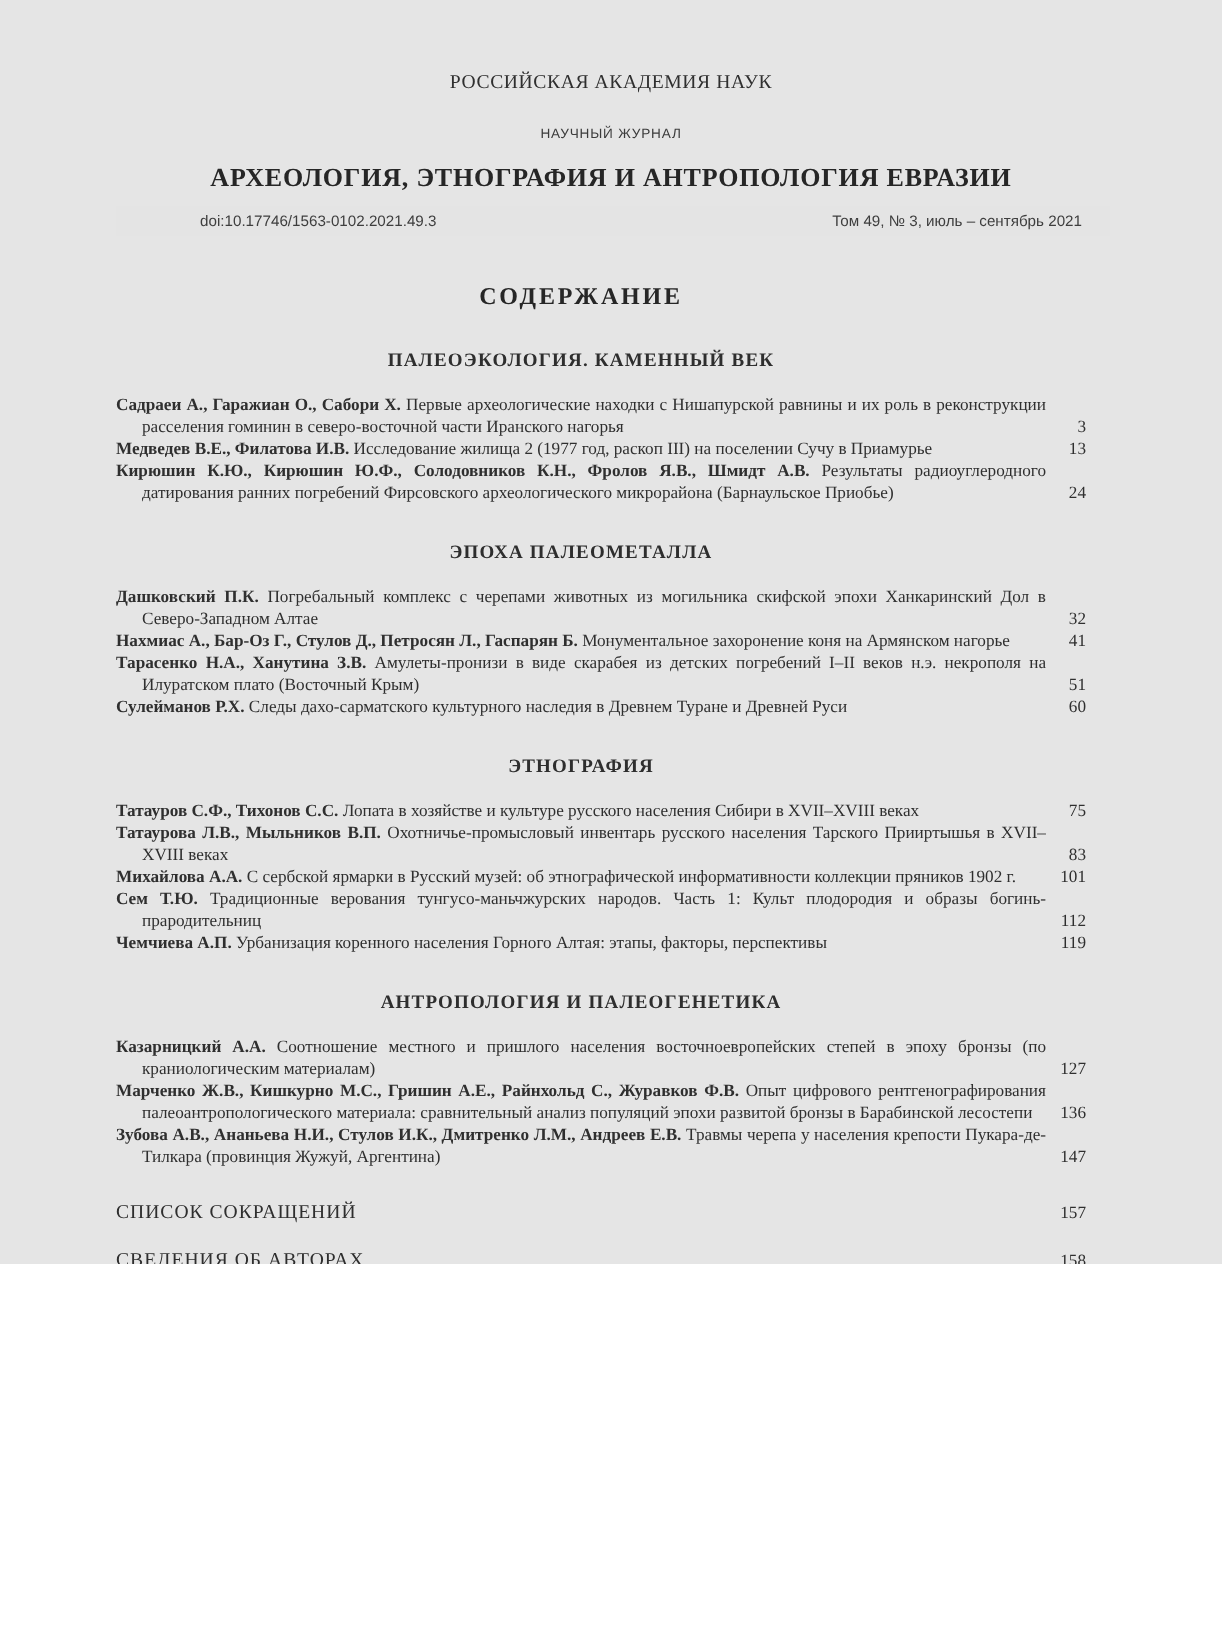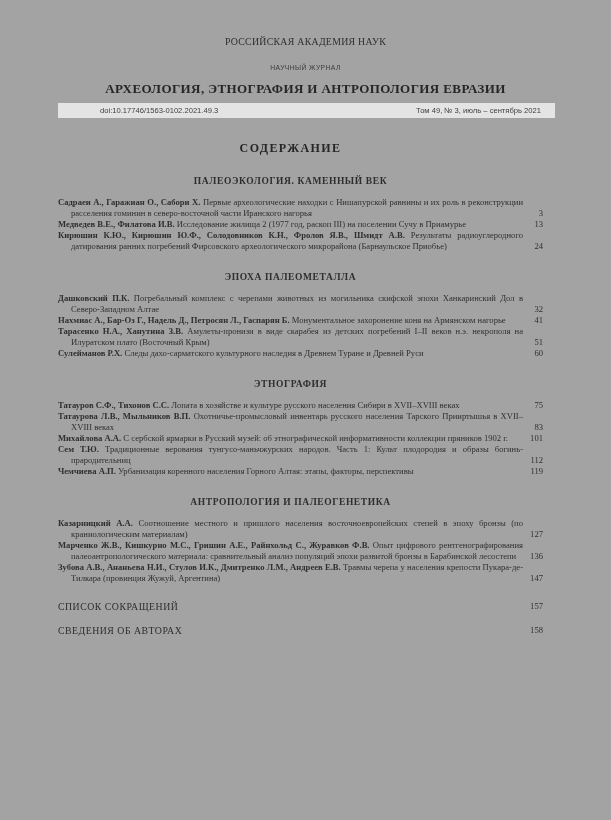--- a/index.html
+++ b/index.html
@@ -1,20 +1,20 @@
 <!DOCTYPE html>
 <html><head>
 <meta charset="utf-8">
 <style>
   html, body { margin: 0; padding: 0; background: #ffffff; }
   .page {
     position: relative;
     width: 611px;
-    height: 820px;
-    background: #a3a3a3;
+    height: 632px;
+    background: #e5e5e5;
     font-family: "Liberation Serif", serif;
     color: var(--text-color, #2f2f2f);
     overflow: hidden;
     box-sizing: border-box;
   }
   .header { text-align: center; }
   .academy {
     padding-top: 36px;
     font-size: 9.8px;
     letter-spacing: 0.3px;
@@ -138,21 +138,21 @@
 
   <section class="toc-section">
     <h2 class="section-heading">ЭПОХА ПАЛЕОМЕТАЛЛА</h2>
     <div class="entries">
   <div class="entry">
     <div class="entry-text"><span class="authors">Дашковский П.К.</span> <span class="title">Погребальный комплекс с черепами животных из могильника скифской эпохи Ханкаринский Дол в Северо-Западном Алтае</span></div>
     <div class="page-num">32</div>
   </div>
 
   <div class="entry">
-    <div class="entry-text"><span class="authors">Нахмиас А., Бар-Оз Г., Надель Д., Петросян Л., Гаспарян Б.</span> <span class="title">Монументальное захоронение коня на Армянском нагорье</span></div>
+    <div class="entry-text"><span class="authors">Нахмиас А., Бар-Оз Г., Стулов Д., Петросян Л., Гаспарян Б.</span> <span class="title">Монументальное захоронение коня на Армянском нагорье</span></div>
     <div class="page-num">41</div>
   </div>
 
   <div class="entry">
     <div class="entry-text"><span class="authors">Тарасенко Н.А., Ханутина З.В.</span> <span class="title">Амулеты-пронизи в виде скарабея из детских погребений I–II веков н.э. некрополя на Илуратском плато (Восточный Крым)</span></div>
     <div class="page-num">51</div>
   </div>
 
   <div class="entry">
     <div class="entry-text"><span class="authors">Сулейманов Р.Х.</span> <span class="title">Следы дахо-сарматского культурного наследия в Древнем Туране и Древней Руси</span></div>

